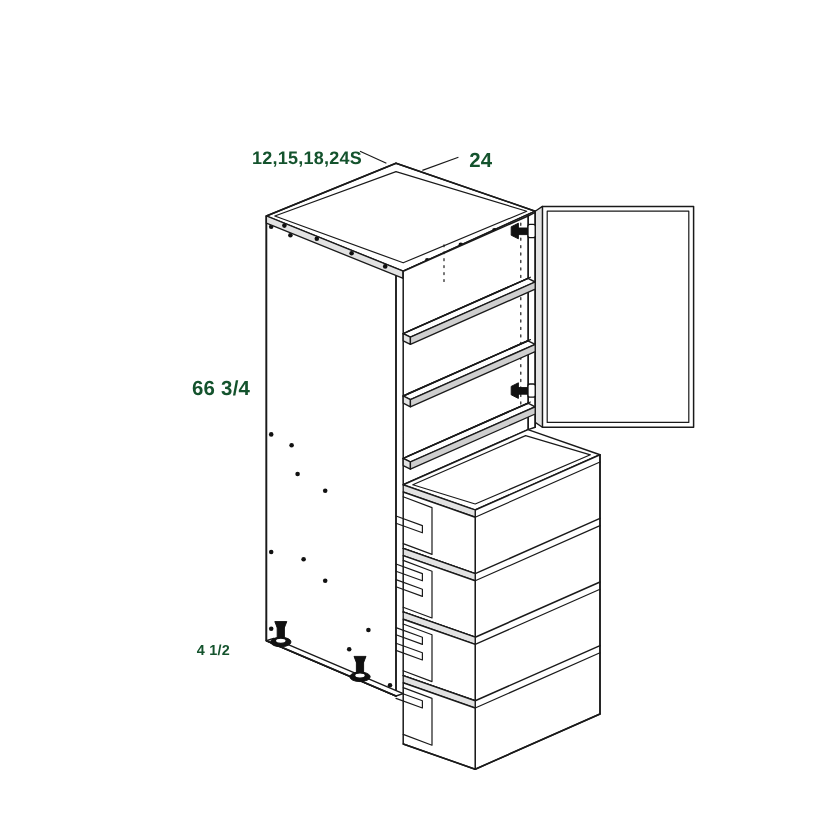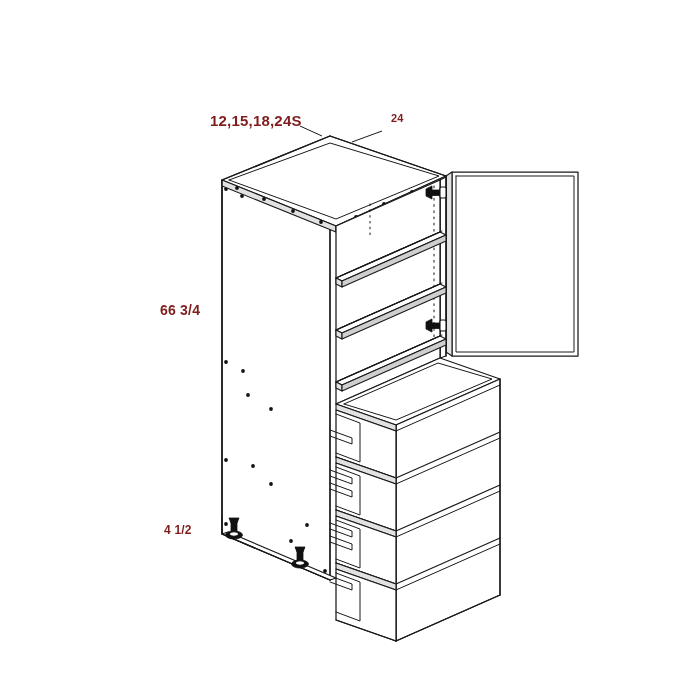--- a/index.html
+++ b/index.html
@@ -25,28 +25,29 @@
     left: 0;
     top: 0;
     width: 700px;
     height: 700px;
     display: block;
   }
   .dimlabel {
     position: absolute;
     font-family: "Liberation Sans", sans-serif;
     font-weight: bold;
-    color: #7f1d1d;
+    color: #14532d;
     white-space: nowrap;
     line-height: 1;
     letter-spacing: 0.2px;
+    margin-top: 12px;
   }
   #label-width    { left: 210px; top: 113px; font-size: 15px; }
-  #label-depth    { left: 391px; top: 113px; font-size: 11px; }
-  #label-height   { left: 160px; top: 303px; font-size: 14px; }
+  #label-depth    { left: 391px; top: 113px; font-size: 17px; }
+  #label-height   { left: 160px; top: 303px; font-size: 17px; }
   #label-toekick  { left: 164px; top: 524px; font-size: 12px; }
 </style>
 </head>
 <body>
 
 <div id="stage">
 
   <svg class="drawing" viewBox="0 0 700 700">
     <defs>
       <style>

